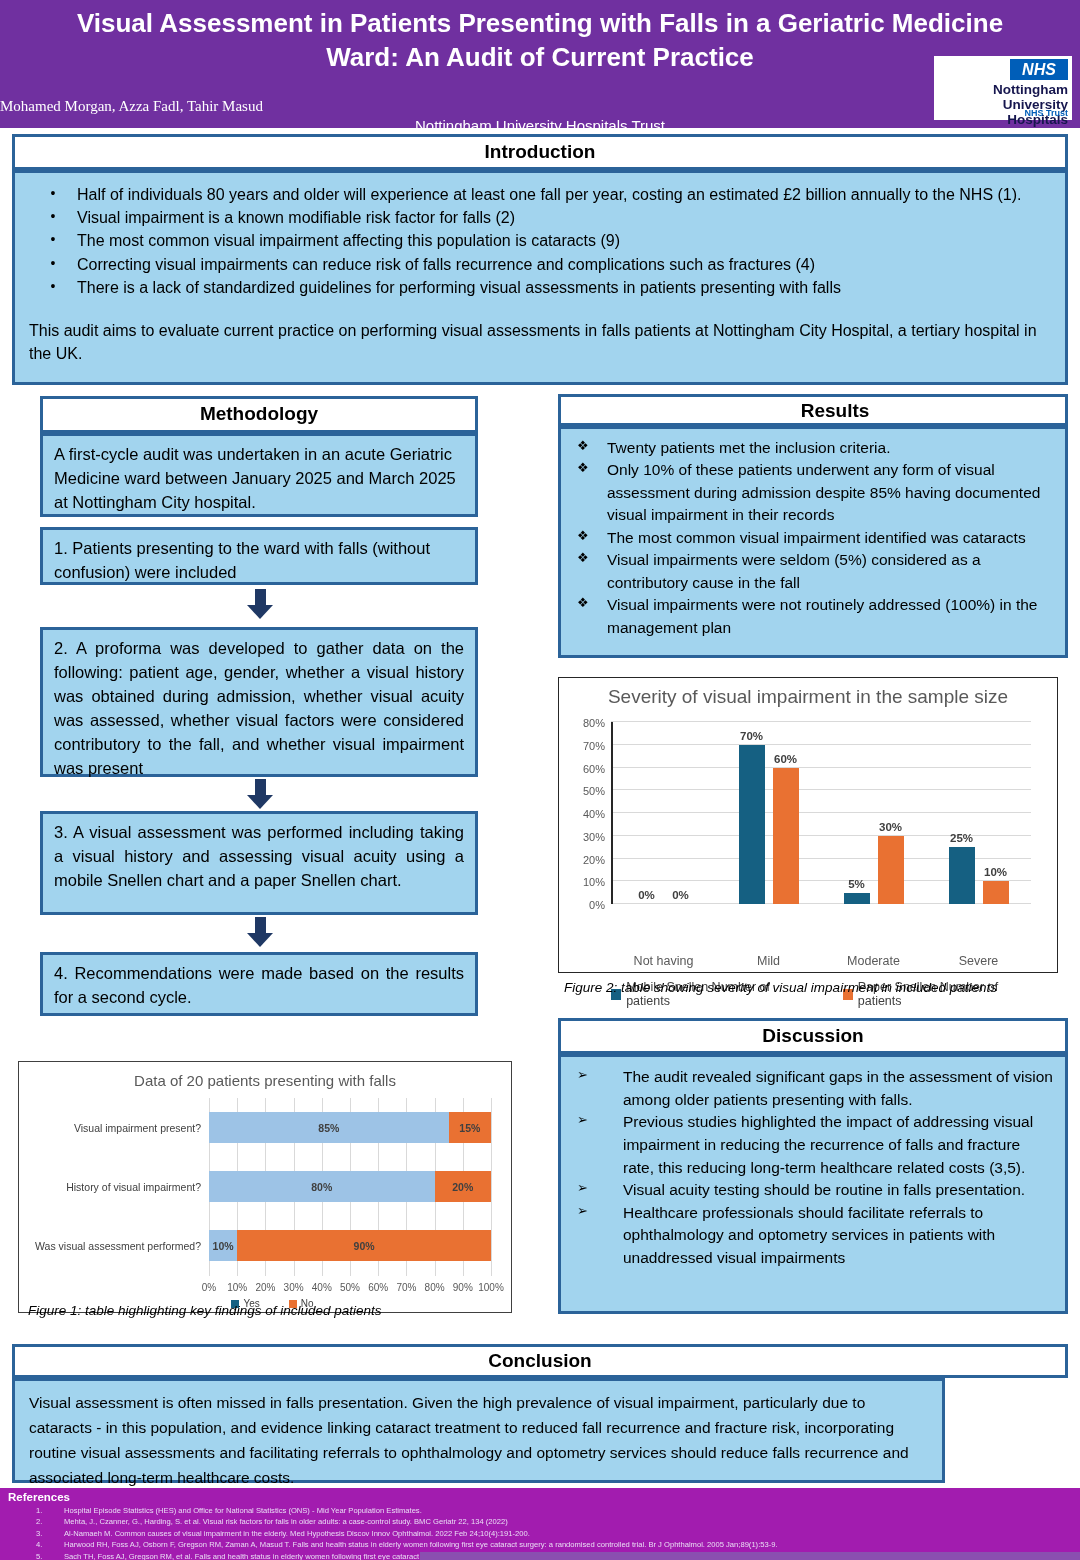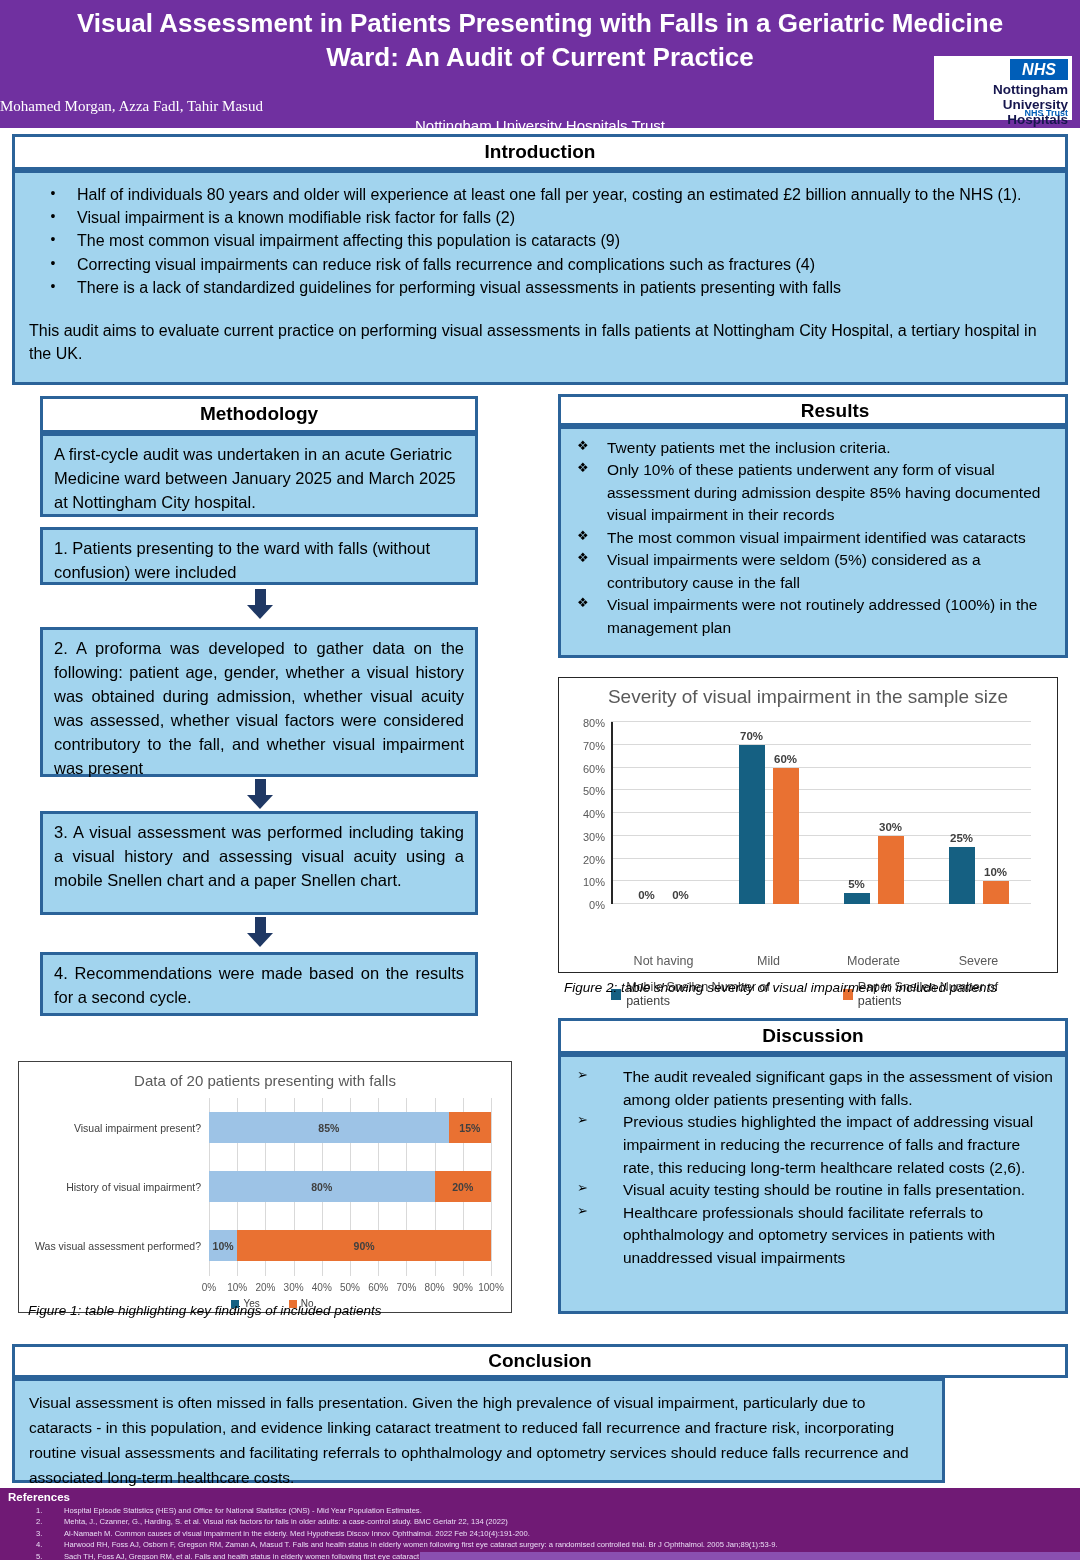--- a/index.html
+++ b/index.html
@@ -99,21 +99,21 @@
   .c1-seg{height:100%;display:flex;align-items:center;justify-content:center;
     font-size:10.5px;font-weight:bold;color:#404040;overflow:visible;white-space:nowrap;}
   .c1-xticks{position:absolute;left:190px;top:220px;width:282px;height:14px;}
   .c1-xticks span{position:absolute;transform:translateX(-50%);font-size:10px;color:#595959;}
   .c1-legend{position:absolute;left:0;right:0;top:236px;display:flex;justify-content:center;gap:14px;
     font-size:10px;color:#404040;}
   .c1-legend .leg-item{display:flex;align-items:center;gap:4px;padding-left:15px;}
   .c1-legend .leg-sq{width:8px;height:8px;}
 
   
-  .refs{position:absolute;left:0;top:1488px;width:1080px;height:72px;background:#701a75;color:#fff;box-sizing:border-box;padding:3px 8px;}
+  .refs{position:absolute;left:0;top:1488px;width:1080px;height:72px;background:#a21caf;color:#fff;box-sizing:border-box;padding:3px 8px;}
   .refs-title{font-weight:bold;font-size:11.5px;margin-bottom:2px;}
   .refs .li{display:flex;font-size:7.6px;line-height:1.5;color:#EADDF5;}
   .refs .li-bullet{flex:none;width:56px;padding-left:28px;box-sizing:border-box;}
   .refs .li-text{flex:1;}
   .footer-strip{position:absolute;left:420px;top:1552px;width:660px;height:8px;background:#8A4FB0;}
 </style>
 </head>
 <body>
 
 <div class="poster">
@@ -288,21 +288,21 @@
 
   <div class="sec-header disc-header">Discussion</div>
   <div class="sec-body disc-body">
     <div>
         <div class="li">
           <span class="li-bullet">➢</span>
           <span class="li-text">The audit revealed significant gaps in the assessment of vision among older patients presenting with falls.</span>
         </div>
         <div class="li">
           <span class="li-bullet">➢</span>
-          <span class="li-text">Previous studies highlighted the impact of addressing visual impairment in reducing the recurrence of falls and fracture rate, this reducing long-term healthcare related costs (2,6).</span>
+          <span class="li-text">Previous studies highlighted the impact of addressing visual impairment in reducing the recurrence of falls and fracture rate, this reducing long-term healthcare related costs (3,5).</span>
         </div>
         <div class="li">
           <span class="li-bullet">➢</span>
           <span class="li-text">Visual acuity testing should be routine in falls presentation.</span>
         </div>
         <div class="li">
           <span class="li-bullet">➢</span>
           <span class="li-text">Healthcare professionals should facilitate referrals to ophthalmology and optometry services in patients with unaddressed visual impairments</span>
         </div>
       </div>

